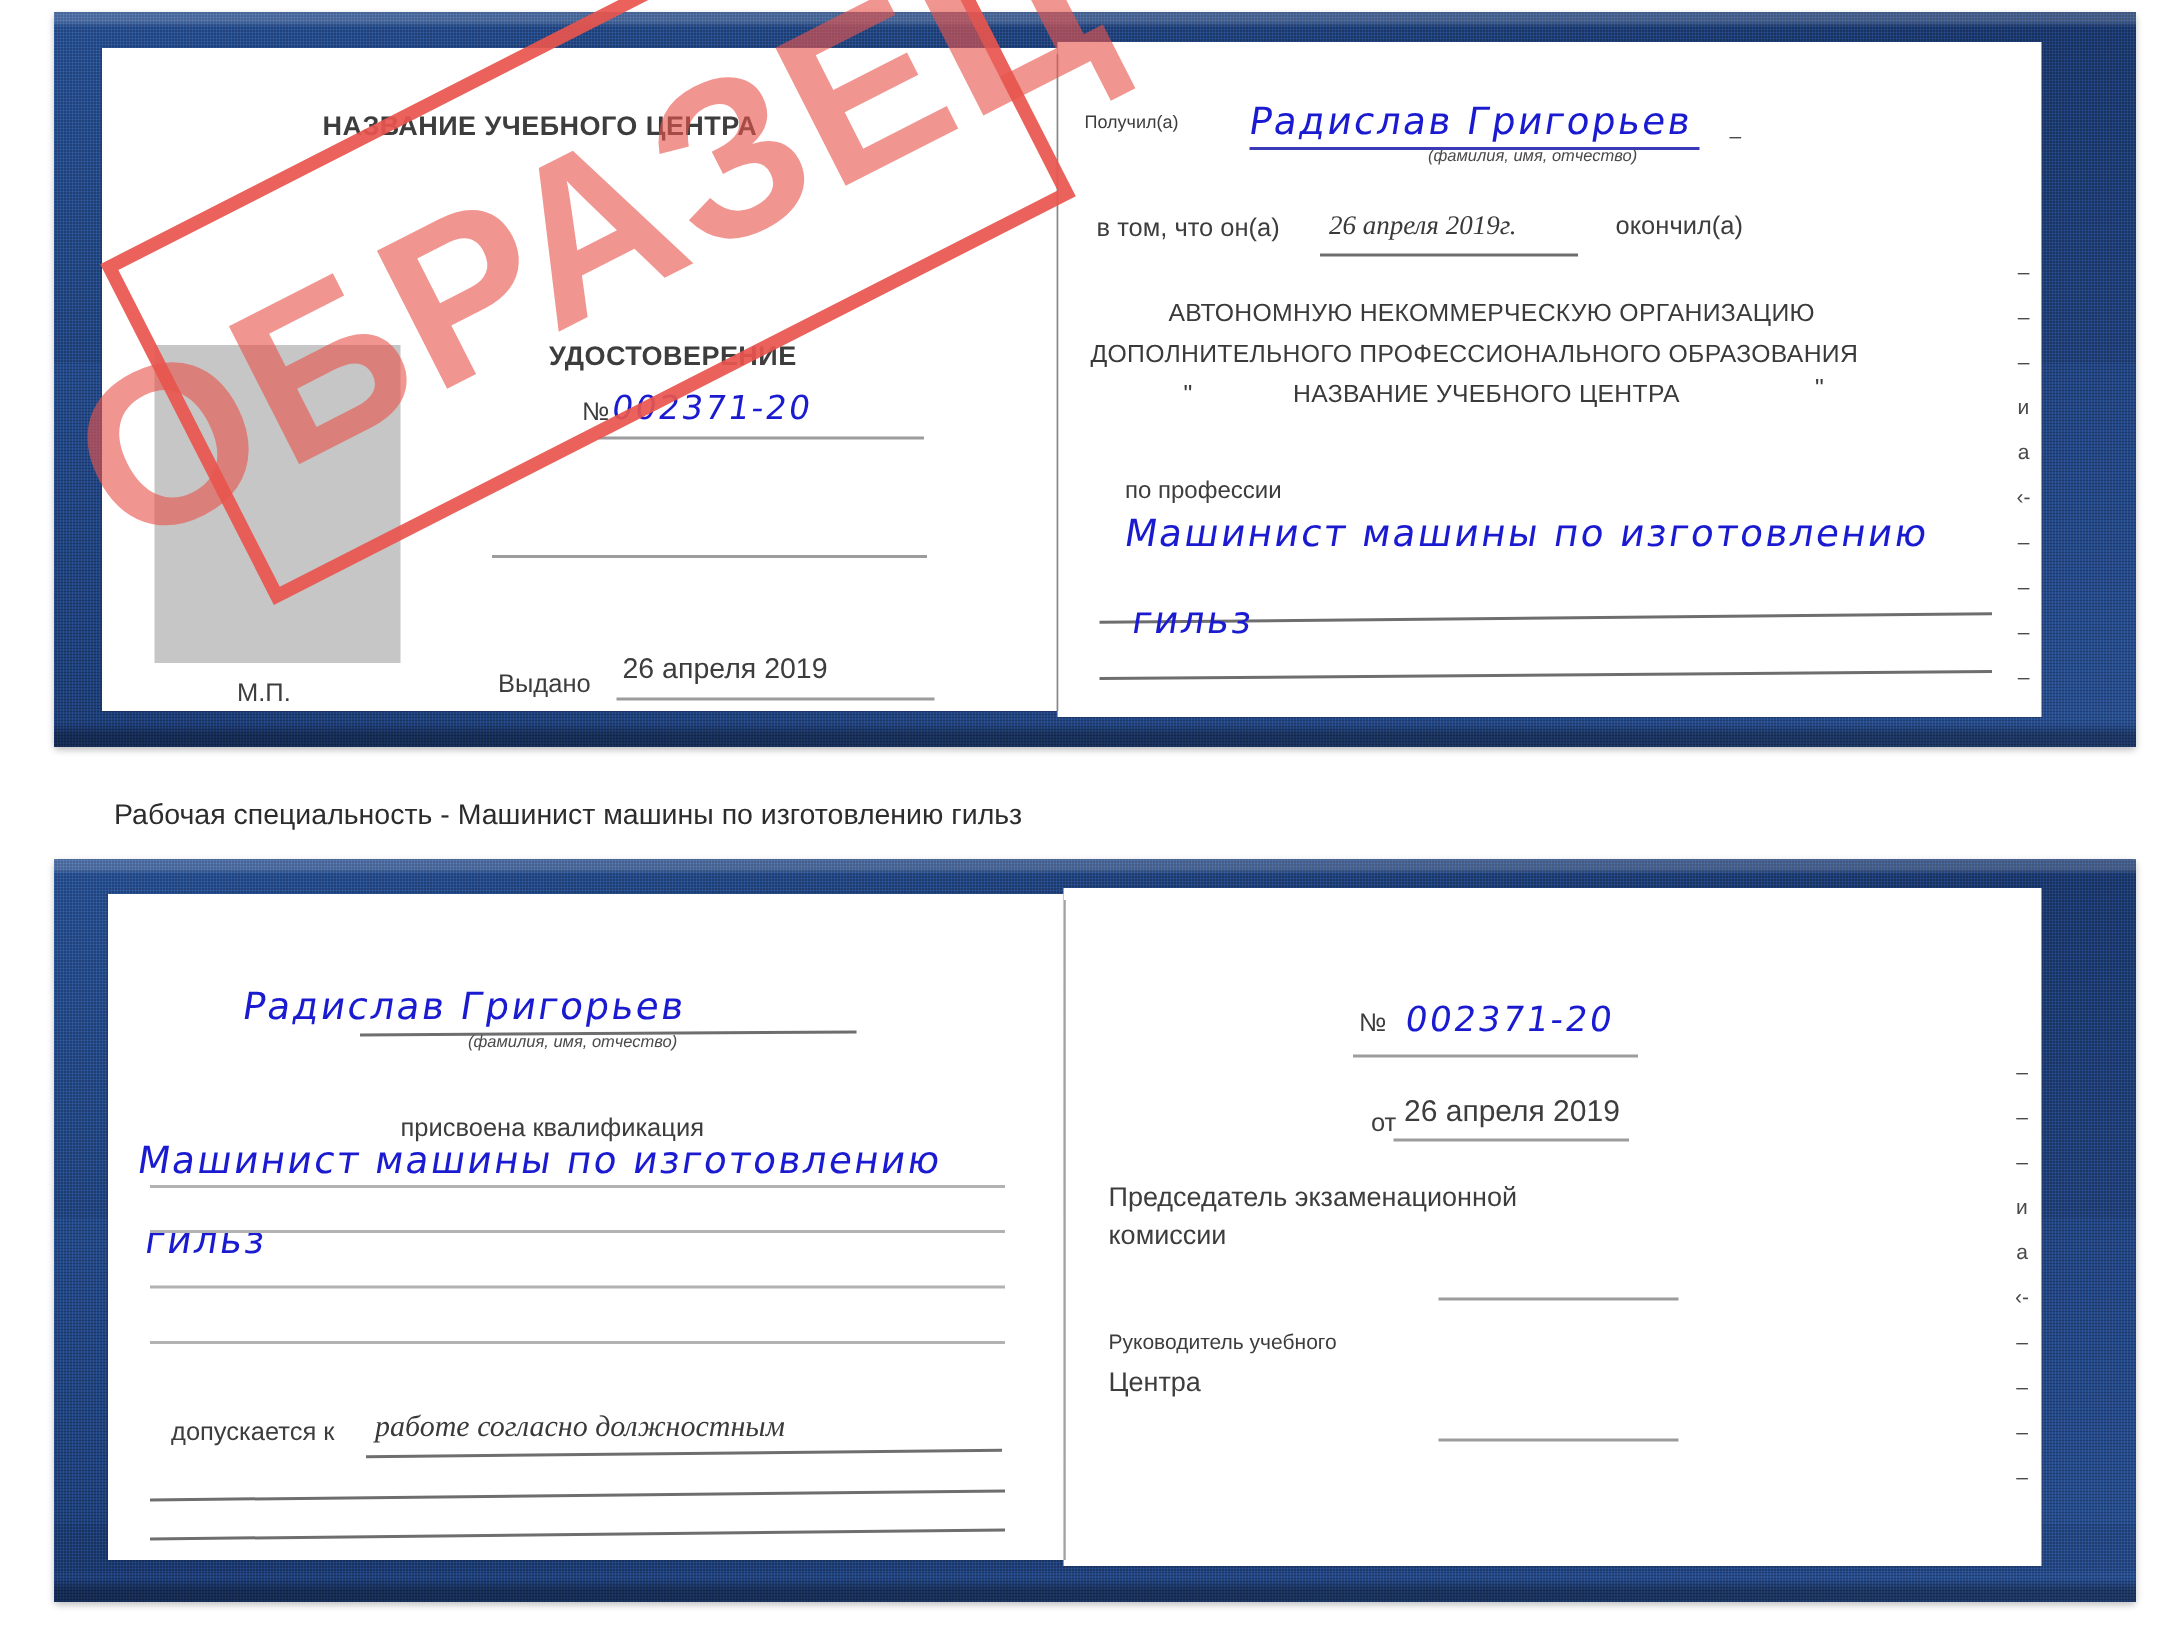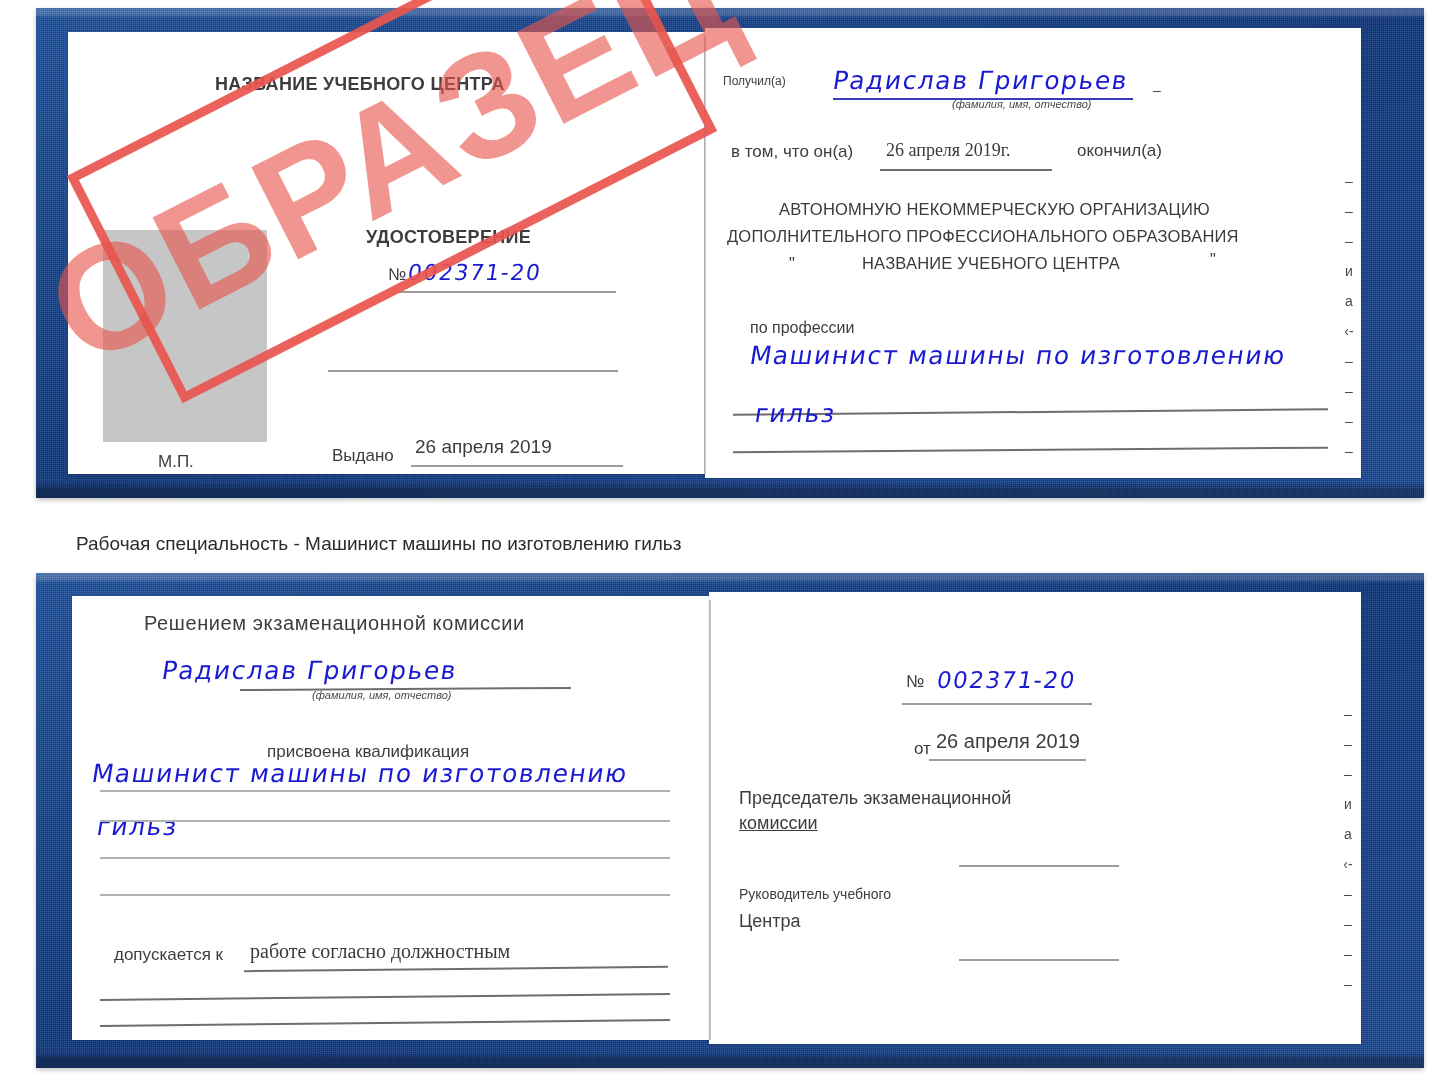--- a/index.html
+++ b/index.html
@@ -59,21 +59,21 @@
     font-weight:normal;color:#3a3a3a;white-space:nowrap;letter-spacing:.2px;
   }
   .hand{
     font-family:"DejaVu Sans",sans-serif;
     color:#1a1ad0;white-space:nowrap;
     transform:skewX(-9deg);
     letter-spacing:1.5px;
   }
   .ital{
     font-family:"Liberation Serif","DejaVu Serif",serif;
-    color:#3a3a3a;white-space:nowrap;
+    font-style:italic;color:#3a3a3a;white-space:nowrap;
   }
   .rule{position:absolute;background:#9c9c9c;height:2px;}
   .rule-dark{position:absolute;background:#6e6e6e;height:1.5px;}
   .rule-thin{position:absolute;background:#b2b2b2;height:2px;}
 
   
   .photo-box{position:absolute;background:#c6c6c6;}
 
   
   .frag{position:absolute;color:#4a4a4a;font-size:14px;white-space:nowrap;}
@@ -193,21 +193,20 @@
   <div class="cover-shade"></div>
 </div>
 
 <div class="paper" style="left:72px;top:596px;width:637px;height:444px;"></div>
 
 <div class="paper" style="left:709px;top:592px;width:652px;height:452px;"></div>
 <div class="gutter" style="left:709px;top:600px;height:440px;"></div>
 
 <div class="pg" style="left:72px;top:596px;width:637px;height:444px;">
 
-  <div class="lbl" style="position:absolute;left:72px;top:16px;font-size:20px;letter-spacing:.6px;">Решением экзаменационной комиссии</div>
 
   <div class="hand" style="position:absolute;left:90px;top:60px;font-size:25px;">Радислав Григорьев</div>
   <div class="rule-dark" style="left:168px;top:92px;width:331px;transform:rotate(-0.35deg);"></div>
   <div class="lbl-sm" style="position:absolute;left:240px;top:93px;">(фамилия, имя, отчество)</div>
 
   <div class="lbl" style="position:absolute;left:195px;top:146px;font-size:17px;">присвоена квалификация</div>
 
   <div class="hand" style="position:absolute;left:20px;top:163px;font-size:25px;">Машинист машины по изготовлению</div>
   <div class="rule-thin" style="left:28px;top:194px;width:570px;"></div>
 
@@ -228,21 +227,21 @@
 
   <div class="lbl" style="position:absolute;left:197px;top:80px;font-size:17px;">№</div>
   <div class="hand" style="position:absolute;left:228px;top:75px;font-size:23px;">002371-20</div>
   <div class="rule" style="left:193px;top:111px;width:190px;"></div>
 
   <div class="lbl" style="position:absolute;left:205px;top:147px;font-size:17px;">от</div>
   <div class="lbl" style="position:absolute;left:227px;top:138px;font-size:20px;">26 апреля 2019</div>
   <div class="rule" style="left:220px;top:167px;width:157px;"></div>
 
   <div class="lbl" style="position:absolute;left:30px;top:196px;font-size:18px;">Председатель экзаменационной</div>
-  <div class="lbl" style="position:absolute;left:30px;top:221px;font-size:18px;text-decoration:underline;">комиссии</div>
+  <div class="lbl" style="position:absolute;left:30px;top:221px;font-size:18px;">комиссии</div>
   <div class="rule" style="left:250px;top:273px;width:160px;"></div>
 
   <div class="lbl" style="position:absolute;left:30px;top:294px;font-size:14px;">Руководитель учебного</div>
   <div class="lbl" style="position:absolute;left:30px;top:319px;font-size:18px;">Центра</div>
   <div class="rule" style="left:250px;top:367px;width:160px;"></div>
 
   <div class="frag" style="left:631px;top:107px;line-height:30px;text-align:center;width:16px;">
     <div>–</div>
     <div>–</div>
     <div>–</div>

